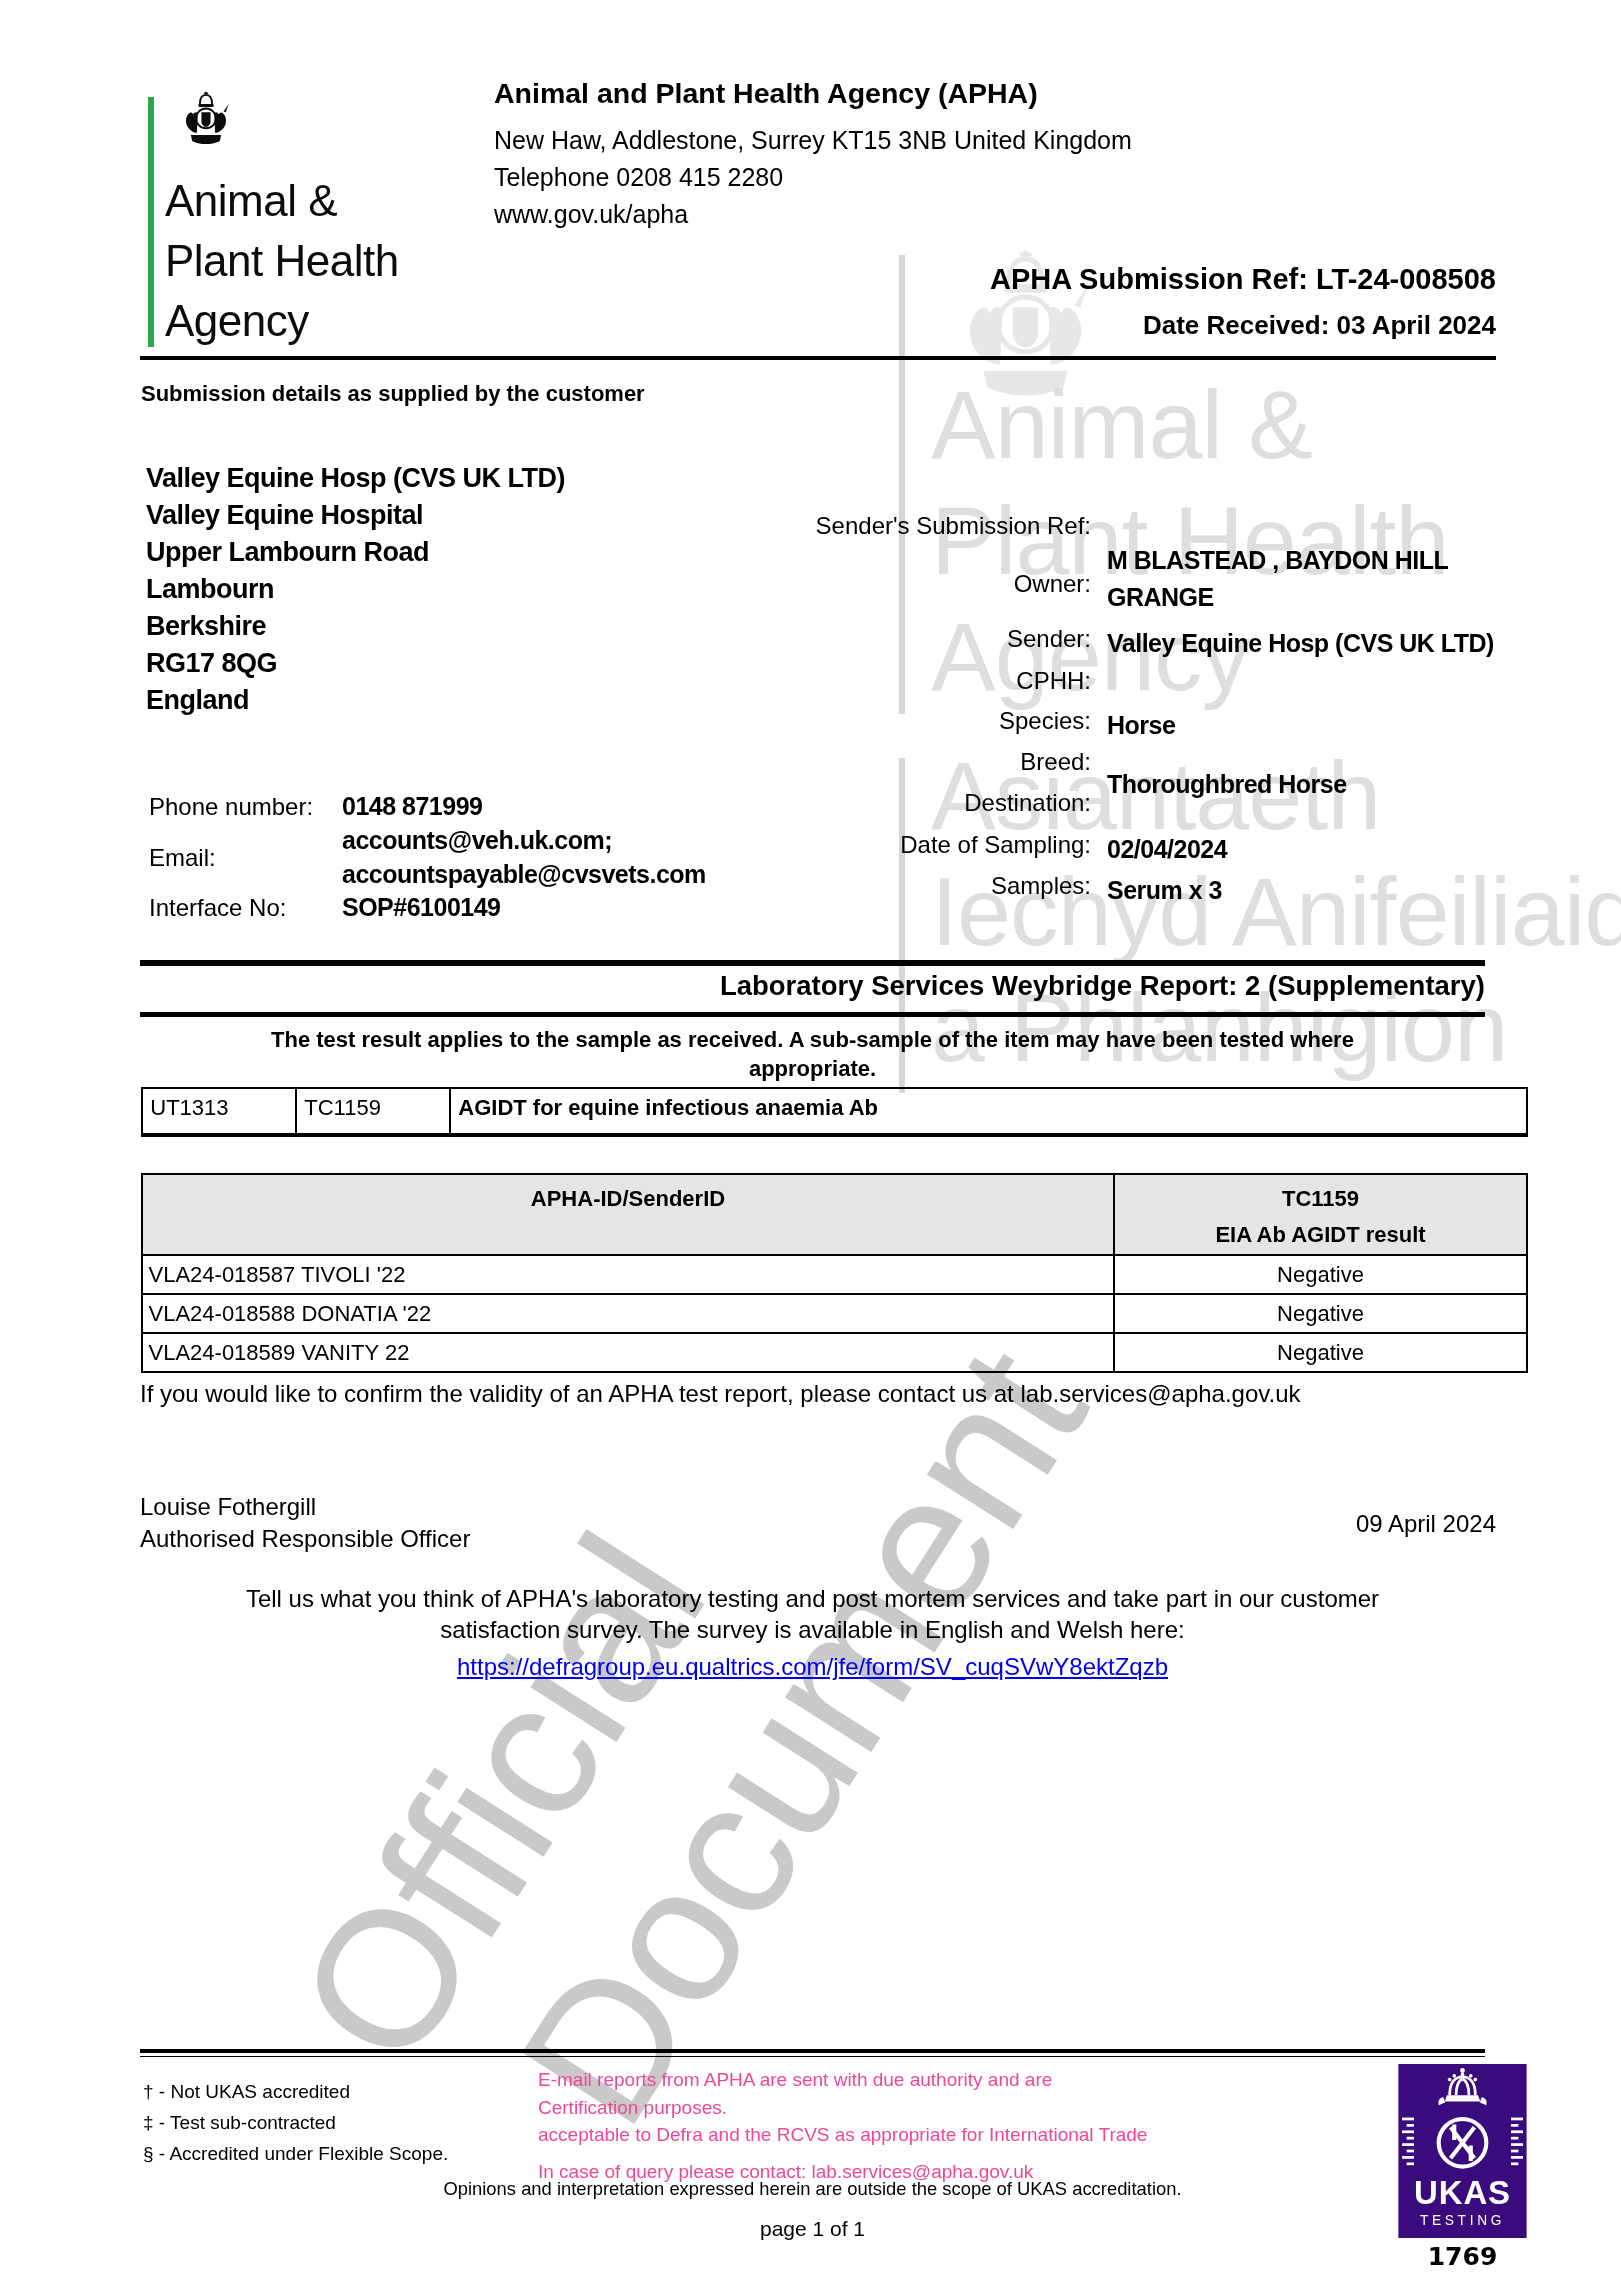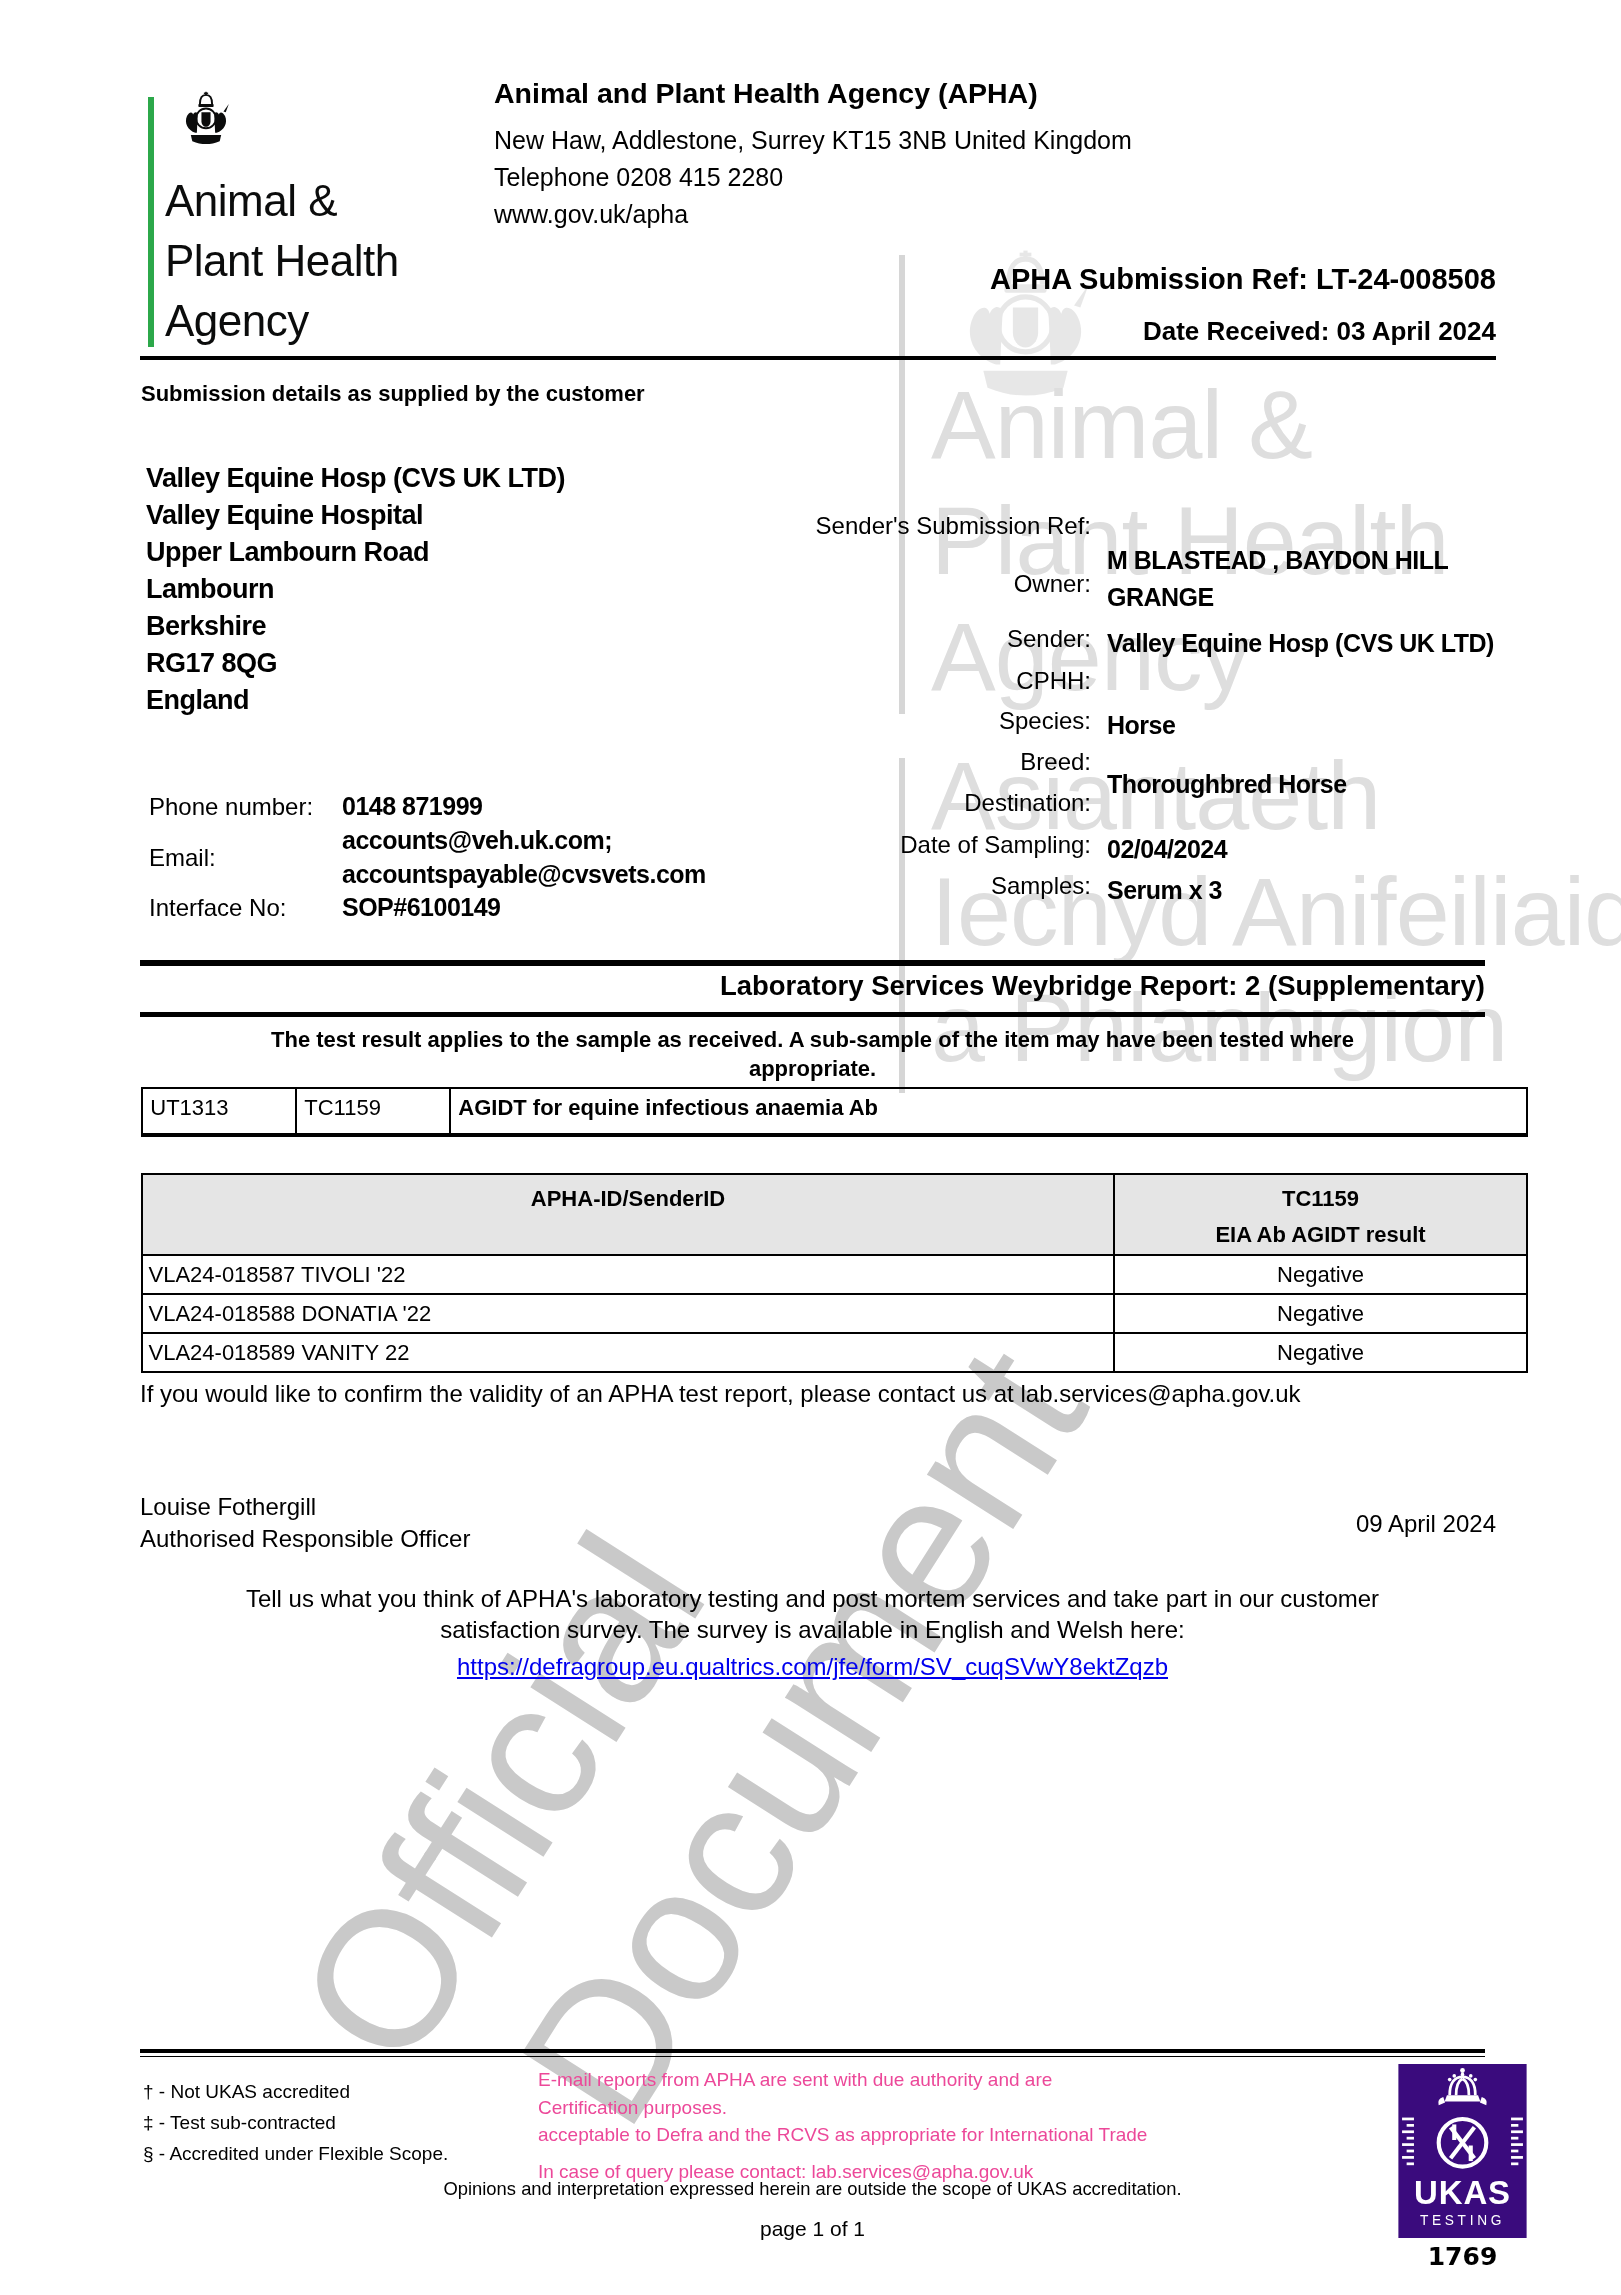--- a/index.html
+++ b/index.html
@@ -36,21 +36,21 @@
     color:#0b0c0c; letter-spacing:-0.5px; }
 
   
   #head { left:494px; top:77px; }
   #head-title { font-size:28.5px; font-weight:bold; margin-bottom:12px; }
   .head-line { font-size:25px; line-height:37px; }
 
   
   #subref { right:126px; top:263px; text-align:right; }
   #subref-main { font-size:29px; font-weight:bold; }
-  #subref-date { font-size:26px; font-weight:bold; margin-top:20px; }
+  #subref-date { font-size:26px; font-weight:bold; margin-top:14px; }
 
   .hrule { background:#000; }
   #rule-top { left:140px; top:356px; width:1356px; height:4.1px; }
 
   #section-label { left:141px; top:381px; font-size:22px; font-weight:bold; }
 
   
   #cust-addr { left:146px; top:460px; font-size:27px; font-weight:bold;
     line-height:37px; letter-spacing:-0.5px; }
 

